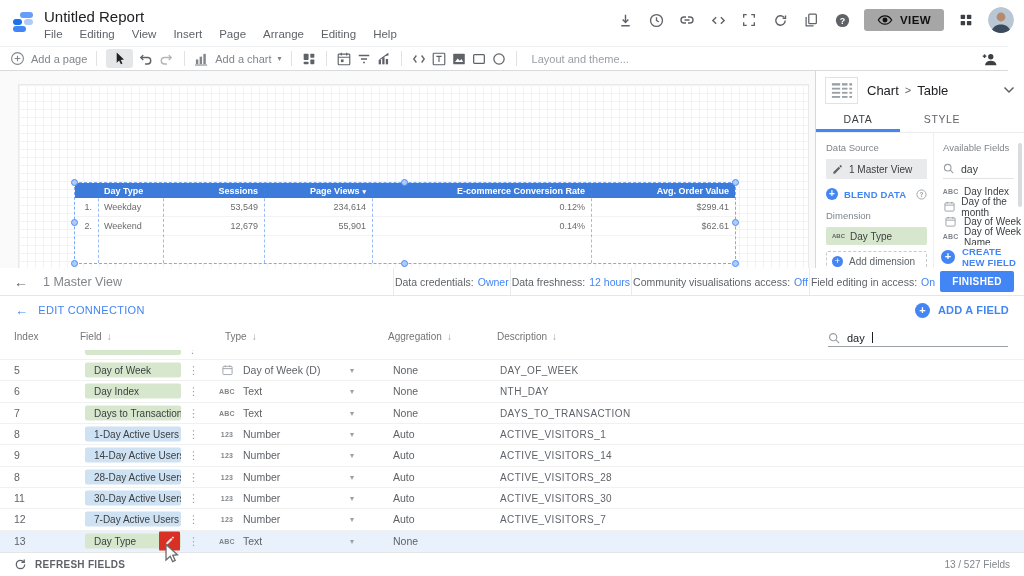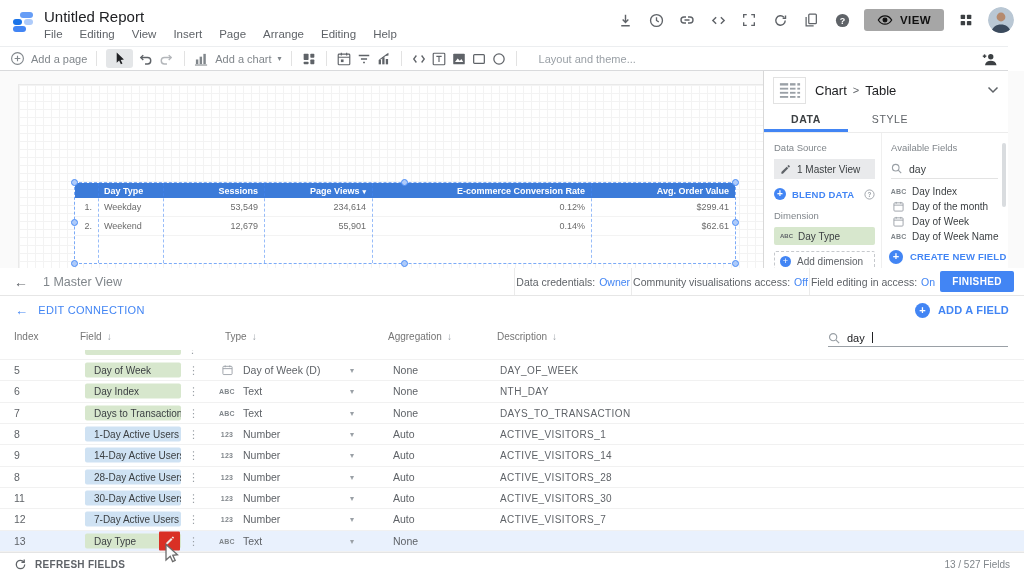--- a/index.html
+++ b/index.html
@@ -17,21 +17,21 @@
   .hdr-right{display:flex;align-items:center;gap:13px;padding:0 10px 0 0;height:40px;}
   .hic{width:18px;height:18px;display:flex;align-items:center;justify-content:center;}
   .view-btn{display:flex;align-items:center;gap:7px;background:#a6a6a6;border-radius:3px;padding:5px 13px;font-size:11.5px;font-weight:bold;color:#111;letter-spacing:.4px;}
   .avatar{width:26px;height:26px;border-radius:50%;overflow:hidden;}
 
   
   .toolbar{position:absolute;top:46px;height:25px;left:0;right:16px;background:#fff;border-top:1px solid #eceef0;border-bottom:1px solid #d9dadc;display:flex;align-items:center;padding:0 10px;gap:4px;font-size:11px;color:#80868b;box-sizing:border-box;}
   .tb-item{display:flex;align-items:center;gap:6px;}
   .tb-sep{width:1px;height:15px;background:#e2e2e2;margin:0 5px;}
   .sel-tool{background:#e4e6e8;border-radius:3px;padding:2px 7px;}
-  .layout-theme{margin-left:13px;color:#9aa0a6;}
+  .layout-theme{margin-left:6px;color:#9aa0a6;}
   .tb-spacer{flex:1;}
 
   
   .main{position:absolute;top:71px;height:197px;left:0;right:0;background:#fafafa;overflow:hidden;}
   .canvas{position:absolute;left:0;top:0;bottom:0;width:810px;overflow:hidden;}
   .page{position:absolute;left:18px;top:13px;width:789px;height:220px;background:#fff;border:1px solid #e9e9e9;
         background-image:linear-gradient(#f3f3f3 1px,transparent 1px),linear-gradient(90deg,#f3f3f3 1px,transparent 1px);
         background-size:8px 8px;}
   .ct-wrap{position:absolute;left:56px;top:98px;width:660px;height:80px;background:#fff;outline:1px dashed #7baaf7;}
   .handle{position:absolute;width:7px;height:7px;border-radius:50%;background:#aecbfa;border:1px solid #4c8df6;box-sizing:border-box;z-index:5;}
@@ -40,29 +40,29 @@
   .h-bl{left:-4px;bottom:-4px}.h-bm{left:calc(50% - 4px);bottom:-4px}.h-br{right:-4px;bottom:-4px}
   .col-line{position:absolute;top:0;bottom:0;width:0;border-left:1px dashed rgba(66,133,244,.55);z-index:3;}
   .ct-head{display:flex;height:15px;background:var(--thead);color:#fff;font-size:9px;font-weight:bold;align-items:center;}
   .ct-hcell{padding:0 6px;box-sizing:border-box;white-space:nowrap;overflow:hidden;}
   .ct-row{display:flex;height:18px;align-items:center;font-size:9px;color:#6b6b6b;border-bottom:1px solid #f3f3f3;background:#fff;}
   .ct-cell{padding:0 6px;box-sizing:border-box;white-space:nowrap;overflow:hidden;}
   .a-right{text-align:right}.a-left{text-align:left}
   .ct-sort{font-size:7px;margin-left:3px;}
 
   
-  .panel{position:absolute;right:16px;top:0;bottom:0;width:245px;background:#fff;border-left:1px solid #d8d8d8;box-sizing:border-box;}
+  .panel{position:absolute;right:0;top:0;bottom:0;width:209px;background:#fff;border-left:1px solid #d8d8d8;box-sizing:border-box;}
   .p-hdr{display:flex;align-items:center;gap:9px;padding:6px 9px 4px 9px;height:36px;box-sizing:border-box;}
   .p-hdr-icon{width:31px;height:25px;border:1px solid #e2e2e2;display:flex;align-items:center;justify-content:center;}
   .p-title{font-size:13px;color:#202124;display:flex;gap:6px;align-items:center;}
   .p-title .sep{color:#5f6368;font-size:11px;}
   .p-chevron{margin-left:auto;color:#5f6368;}
   .p-tabs{display:flex;height:25px;border-bottom:1px solid #ececec;font-size:10.5px;letter-spacing:.6px;}
   .p-tab{width:84px;text-align:center;color:#5f6368;padding-top:6px;box-sizing:border-box;}
-  .p-tab.active{color:#3c4043;font-weight:bold;border-bottom:3px solid var(--accent);}
+  .p-tab.active{color:#3c4043;font-weight:normal;border-bottom:3px solid var(--accent);}
   .p-body{display:flex;height:135px;}
   .p-left{width:118px;border-right:1px solid #efefef;padding:7px 6px 0 10px;box-sizing:border-box;}
   .p-sec-label{font-size:9.5px;color:#80868b;margin:2px 0 6px;}
   .ds-chip{display:flex;align-items:center;gap:6px;background:#e9eaec;height:20px;padding:0 6px;font-size:10px;color:#3c4043;}
   .blend{display:flex;align-items:center;gap:6px;margin:9px 0 10px;font-size:9.5px;font-weight:bold;color:var(--accent);letter-spacing:.2px;}
   .blend .q{margin-left:auto;}
   .dim-chip{display:flex;align-items:center;gap:5px;background:var(--chip-green);height:18px;padding:0 6px;font-size:10px;color:#3c4043;border-radius:2px;margin-bottom:6px;}
   .glyph-abc{font-size:6px;font-weight:bold;color:#5f6368;}
   .add-dim{display:flex;align-items:center;gap:6px;border:1px dashed #c6c9cd;height:18px;border-radius:2px;padding:0 5px;font-size:10px;color:#5f6368;}
   .p-right{flex:1;padding:7px 0 0 9px;position:relative;overflow:hidden;}
@@ -512,20 +512,24 @@
     <div class="src-left">
       <span class="back-ic">←</span>
       <span>1 Master View</span>
     </div>
     <div class="src-items" id="src-items">
         <div class="src-item">
           <span>Data credentials:</span>
           <span class="val">Owner</span>
         </div>
         <div class="src-item">
+          <span>Data freshness:</span>
+          <span class="val">12 hours</span>
+        </div>
+        <div class="src-item">
           <span>Community visualisations access:</span>
           <span class="val">Off</span>
         </div>
         <div class="src-item">
           <span>Field editing in access:</span>
           <span class="val">On</span>
         </div>
       </div>
     <div class="finish-btn">FINISHED</div>
   </div>

